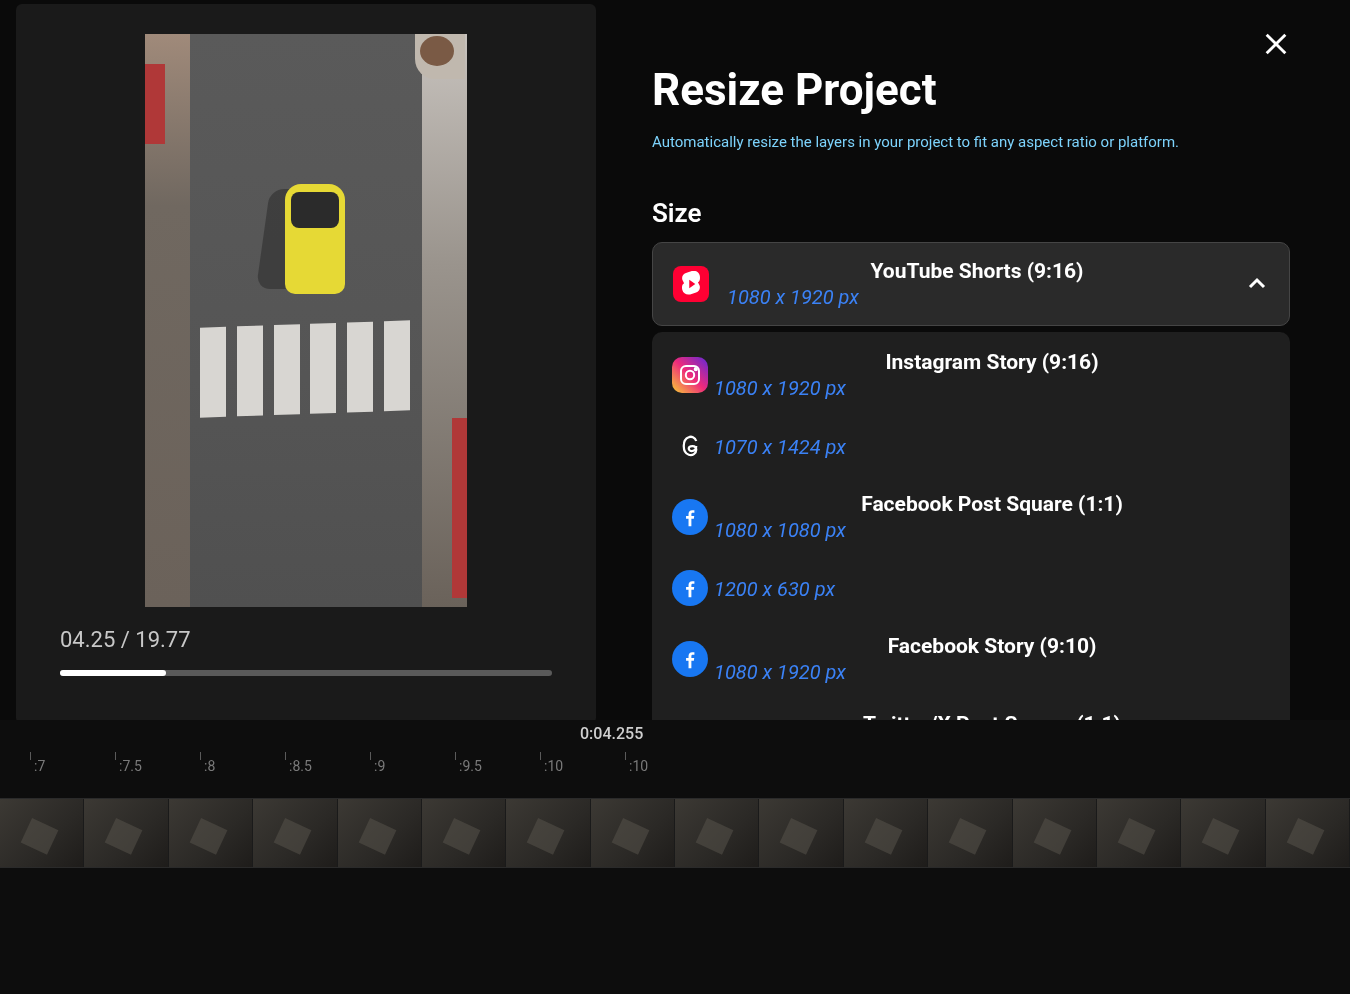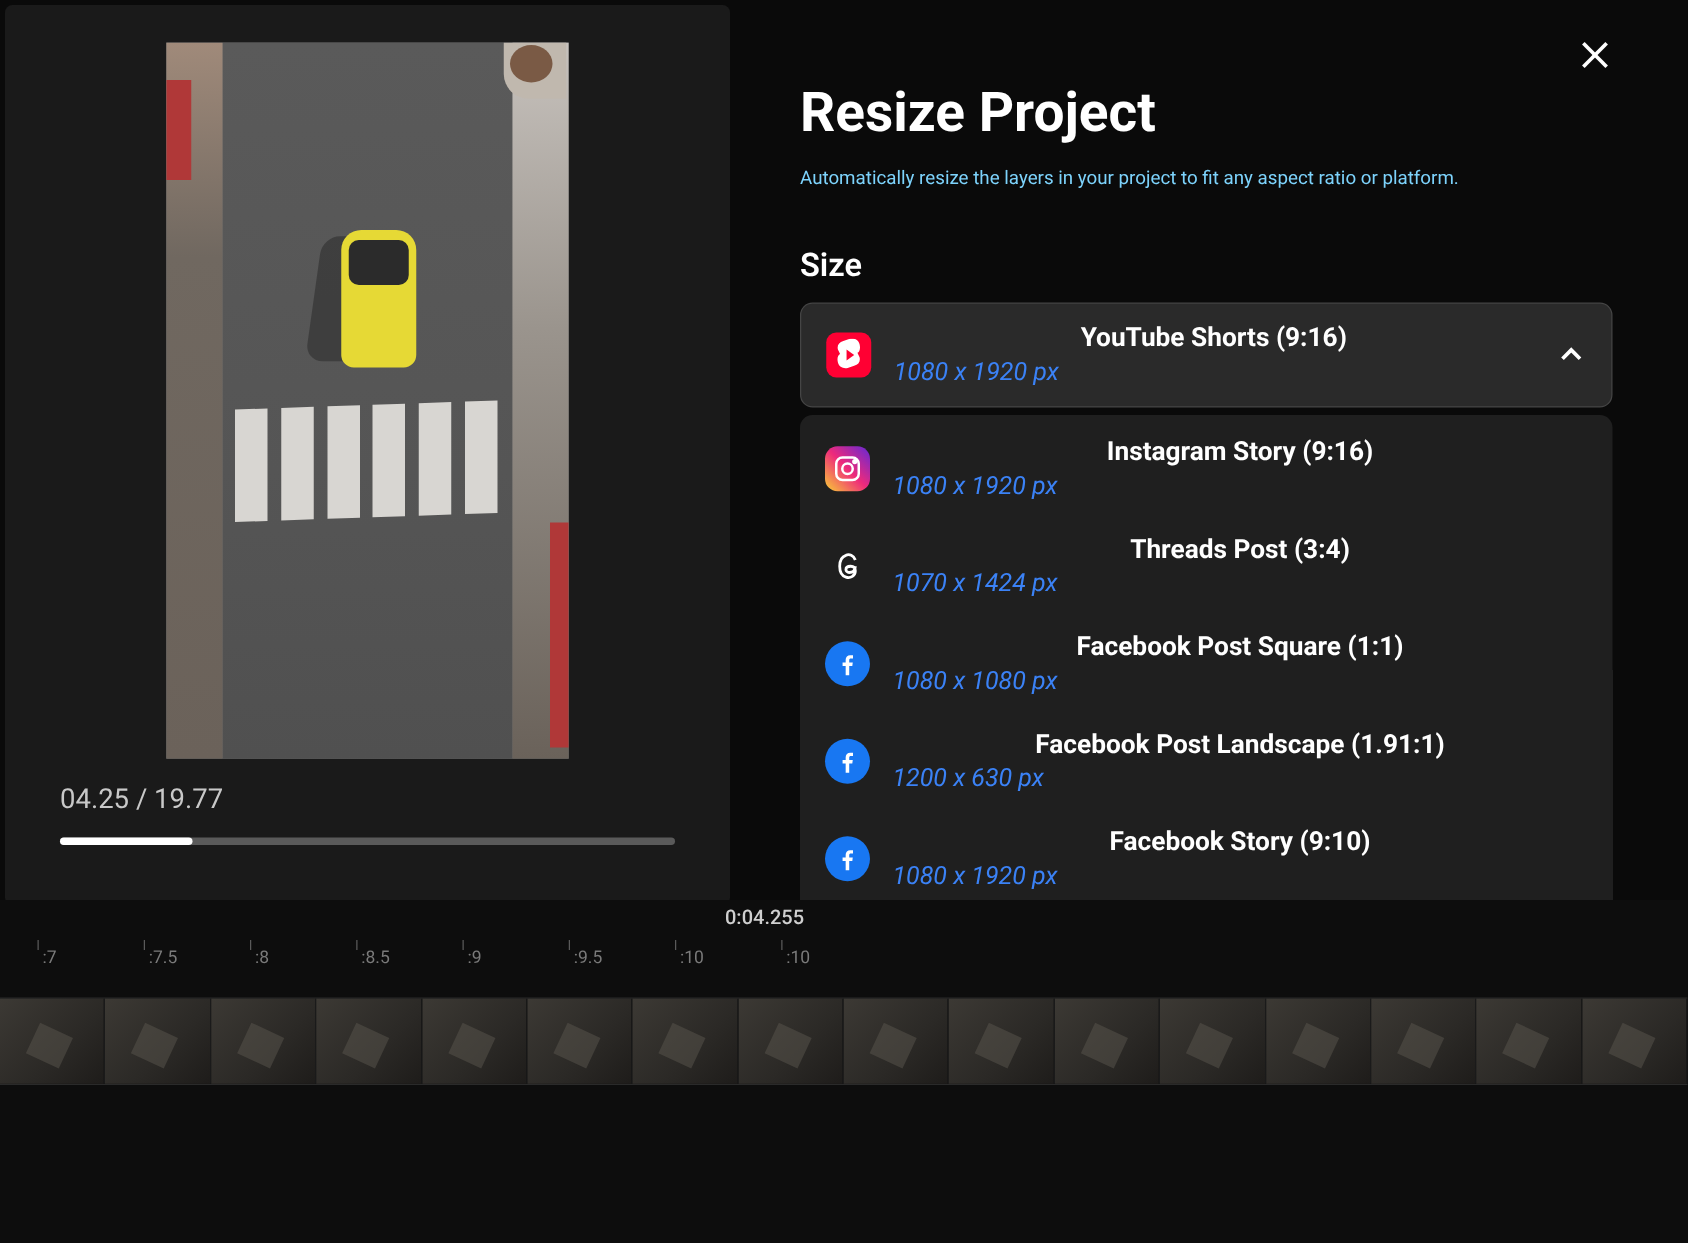--- a/index.html
+++ b/index.html
@@ -19,21 +19,21 @@
   }
   .preview-pane {
     width: 580px;
     height: 720px;
     background: #1a1a1a;
     padding: 30px 44px;
     display: flex;
     flex-direction: column;
     border-radius: 6px;
     margin-top: 4px;
-    margin-left: 4px;
+    margin-left: 16px;
   }
   .video-preview {
     width: 322px;
     height: 573px;
     margin: 0 auto;
     position: relative;
     background: #6b6b6b;
     overflow: hidden;
   }
   
@@ -167,21 +167,21 @@
     position: relative;
   }
   .dropdown-list::-webkit-scrollbar { width: 14px; }
   .dropdown-list::-webkit-scrollbar-track { background: #1f1f1f; border-radius: 8px; }
   .dropdown-list::-webkit-scrollbar-thumb { background: #4a4a4a; border-radius: 8px; border: 3px solid #1f1f1f; }
   .dropdown-list::-webkit-scrollbar-button { height: 14px; background: #2a2a2a; }
 
   .list-item {
     display: flex;
     align-items: center;
-    gap: 18px;
+    gap: 6px;
     padding: 14px 18px;
     cursor: pointer;
     border-radius: 8px;
   }
 
   
   .ic-shorts { background: #ff0033; border-radius: 8px; }
   .ic-insta { background: linear-gradient(45deg,#f9ce34 0%,#ee2a7b 50%,#6228d7 100%); border-radius: 10px; }
   .ic-threads { color:#fff; }
   .ic-fb { background:#1877f2; border-radius:50%; }
@@ -312,21 +312,20 @@
         </div>
       </div>
 
       <div class="list-item">
         <div class="option-icon ic-threads">
           <svg width="30" height="30" viewBox="0 0 24 24" fill="none" stroke="#fff" stroke-width="1.8">
             <path d="M17 8c-1-3-4-4-6-3-3 1-4 4-4 7s1 6 4 7c3 1 6-1 6-4 0-2-1-3-3-3s-3 1-3 2 1 2 2 2c3 0 4-2 4-4"></path>
           </svg>
         </div>
         <div class="option-text">
-          <div class="option-title">Threads Post (3:4)</div>
           <div class="option-sub">1070 x 1424 px</div>
         </div>
       </div>
 
       <div class="list-item">
         <div class="option-icon ic-fb">
           <svg width="22" height="22" viewBox="0 0 24 24">
               <path fill="#fff" d="M13.5 22v-8h2.7l.4-3.1h-3.1V8.9c0-.9.3-1.5 1.6-1.5h1.7V4.6c-.3 0-1.3-.1-2.4-.1-2.4 0-4 1.4-4 4.1v2.3H7.7V14h2.7v8h3.1z"></path>
             </svg>
         </div>
@@ -336,21 +335,20 @@
         </div>
       </div>
 
       <div class="list-item">
         <div class="option-icon ic-fb">
           <svg width="22" height="22" viewBox="0 0 24 24">
               <path fill="#fff" d="M13.5 22v-8h2.7l.4-3.1h-3.1V8.9c0-.9.3-1.5 1.6-1.5h1.7V4.6c-.3 0-1.3-.1-2.4-.1-2.4 0-4 1.4-4 4.1v2.3H7.7V14h2.7v8h3.1z"></path>
             </svg>
         </div>
         <div class="option-text">
-          <div class="option-title">Facebook Post Landscape (1.91:1)</div>
           <div class="option-sub">1200 x 630 px</div>
         </div>
       </div>
 
       <div class="list-item">
         <div class="option-icon ic-fb">
           <svg width="22" height="22" viewBox="0 0 24 24">
               <path fill="#fff" d="M13.5 22v-8h2.7l.4-3.1h-3.1V8.9c0-.9.3-1.5 1.6-1.5h1.7V4.6c-.3 0-1.3-.1-2.4-.1-2.4 0-4 1.4-4 4.1v2.3H7.7V14h2.7v8h3.1z"></path>
             </svg>
         </div>

